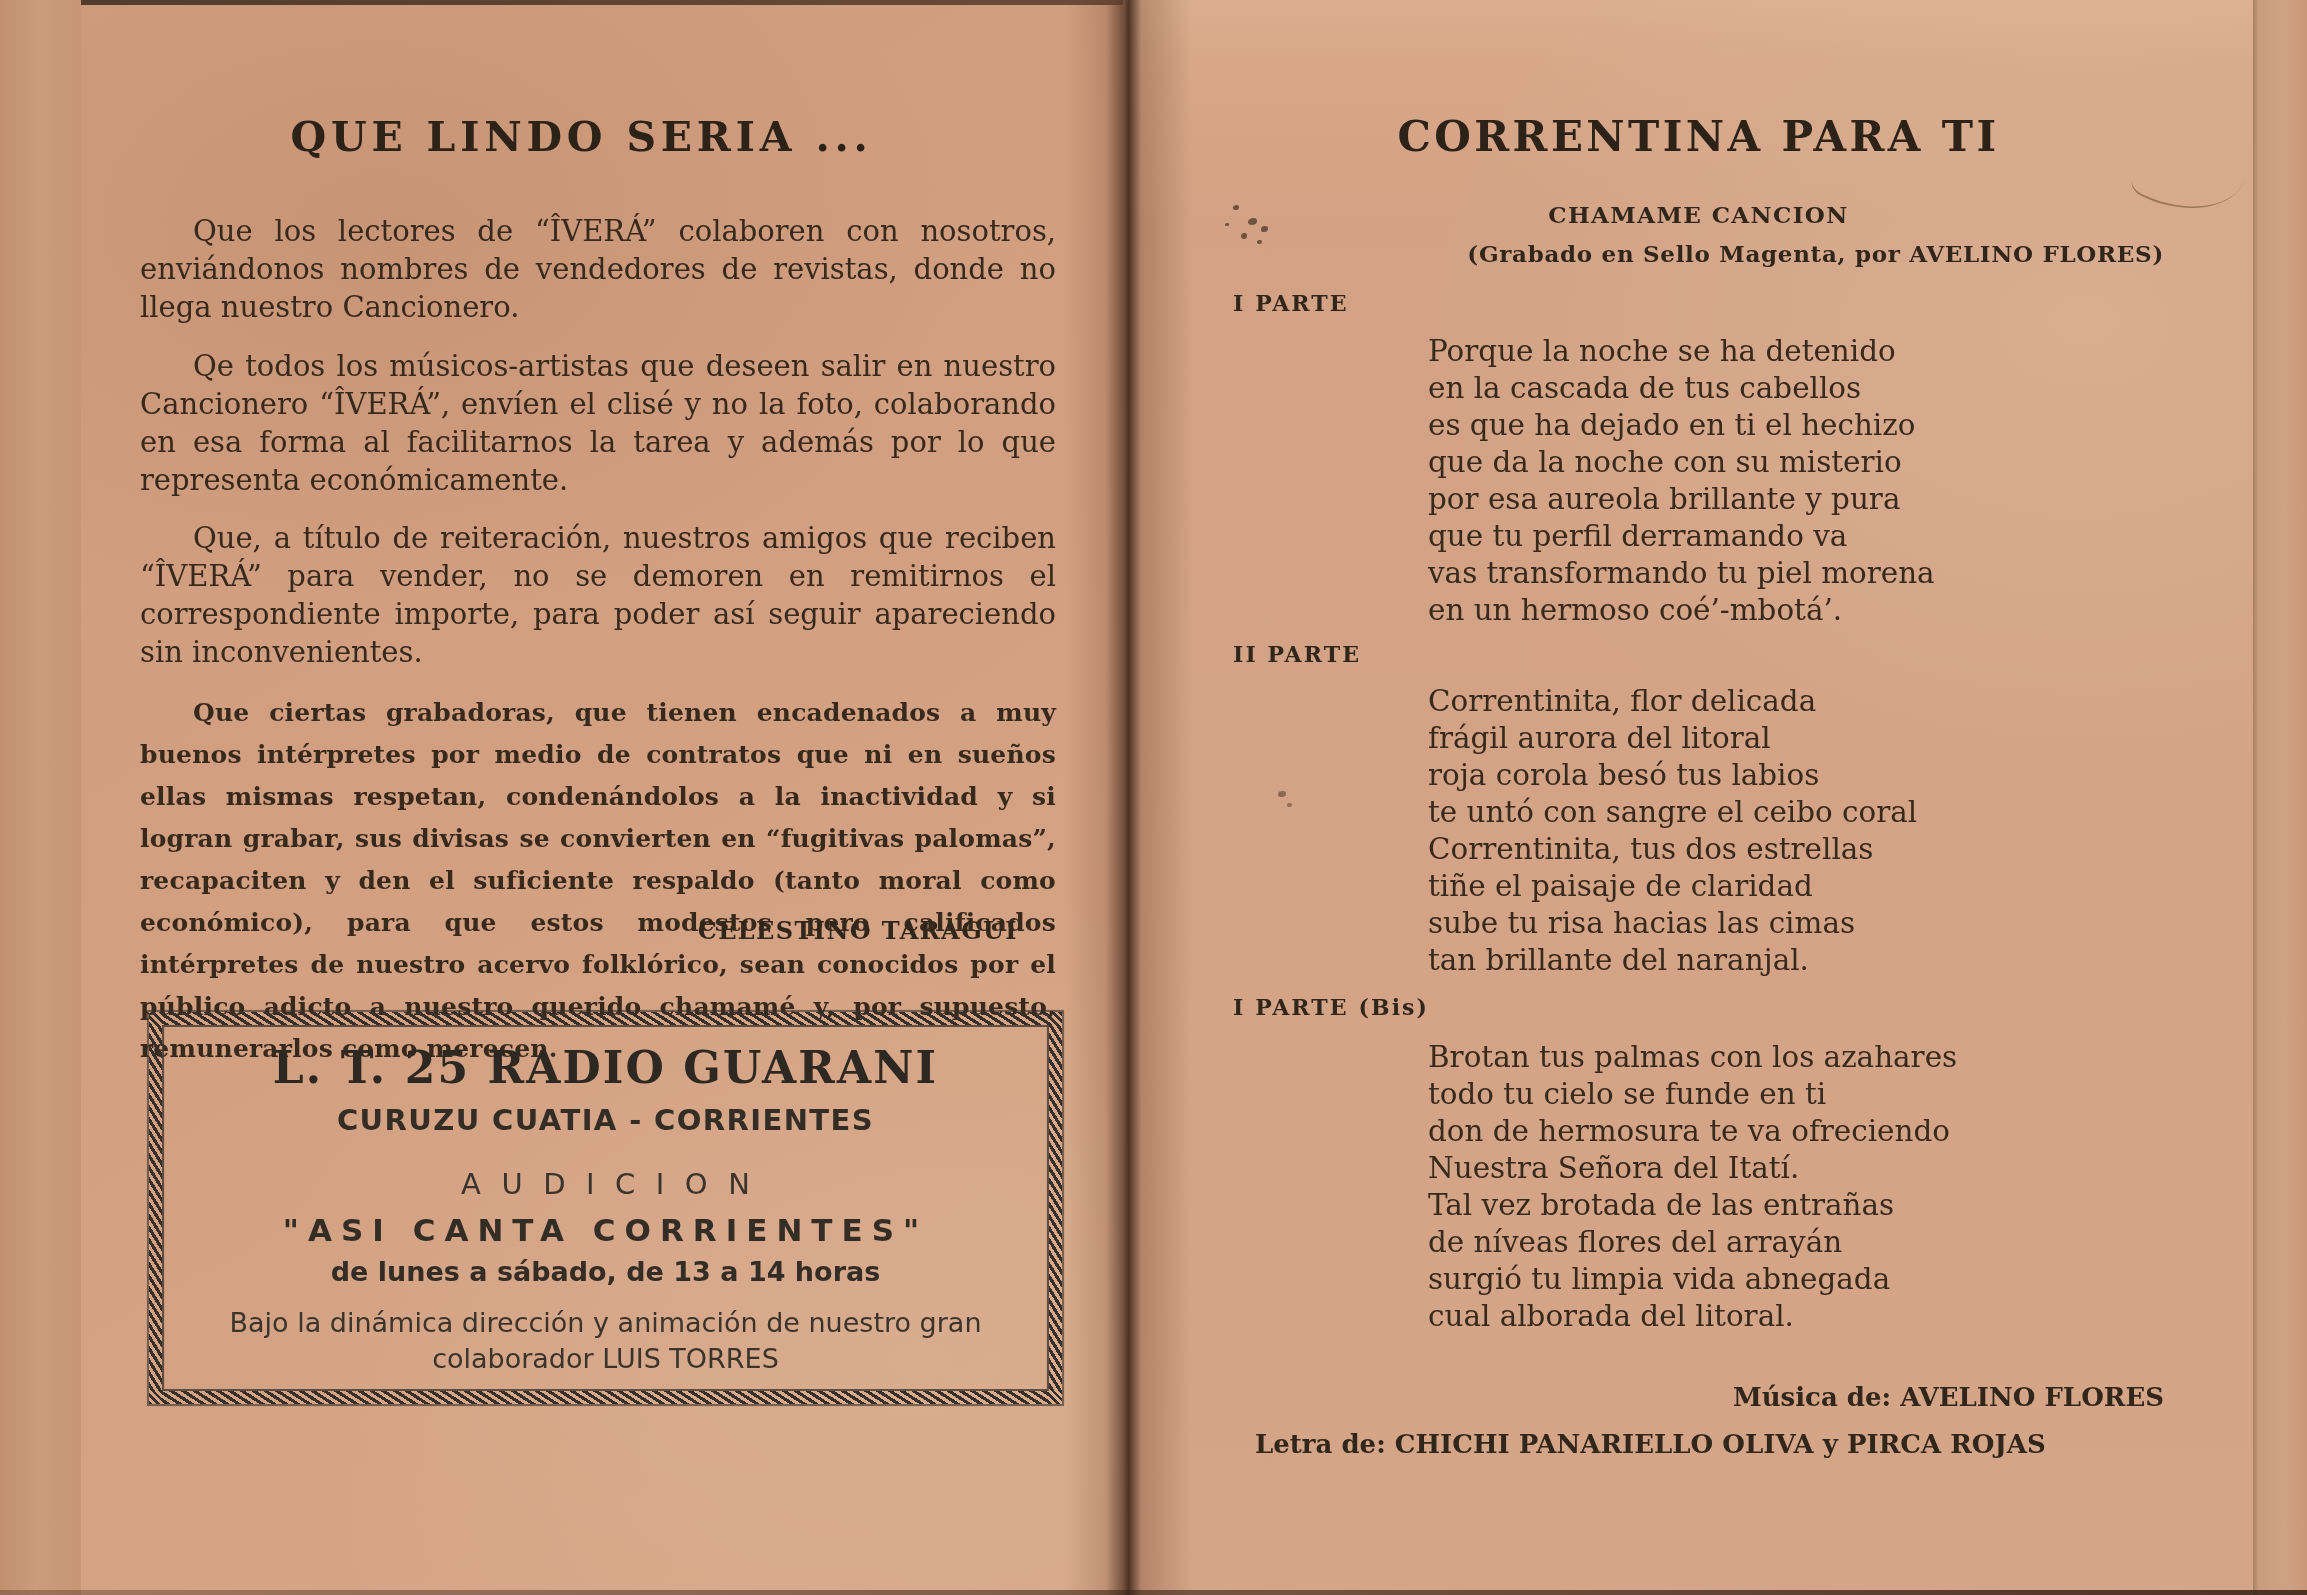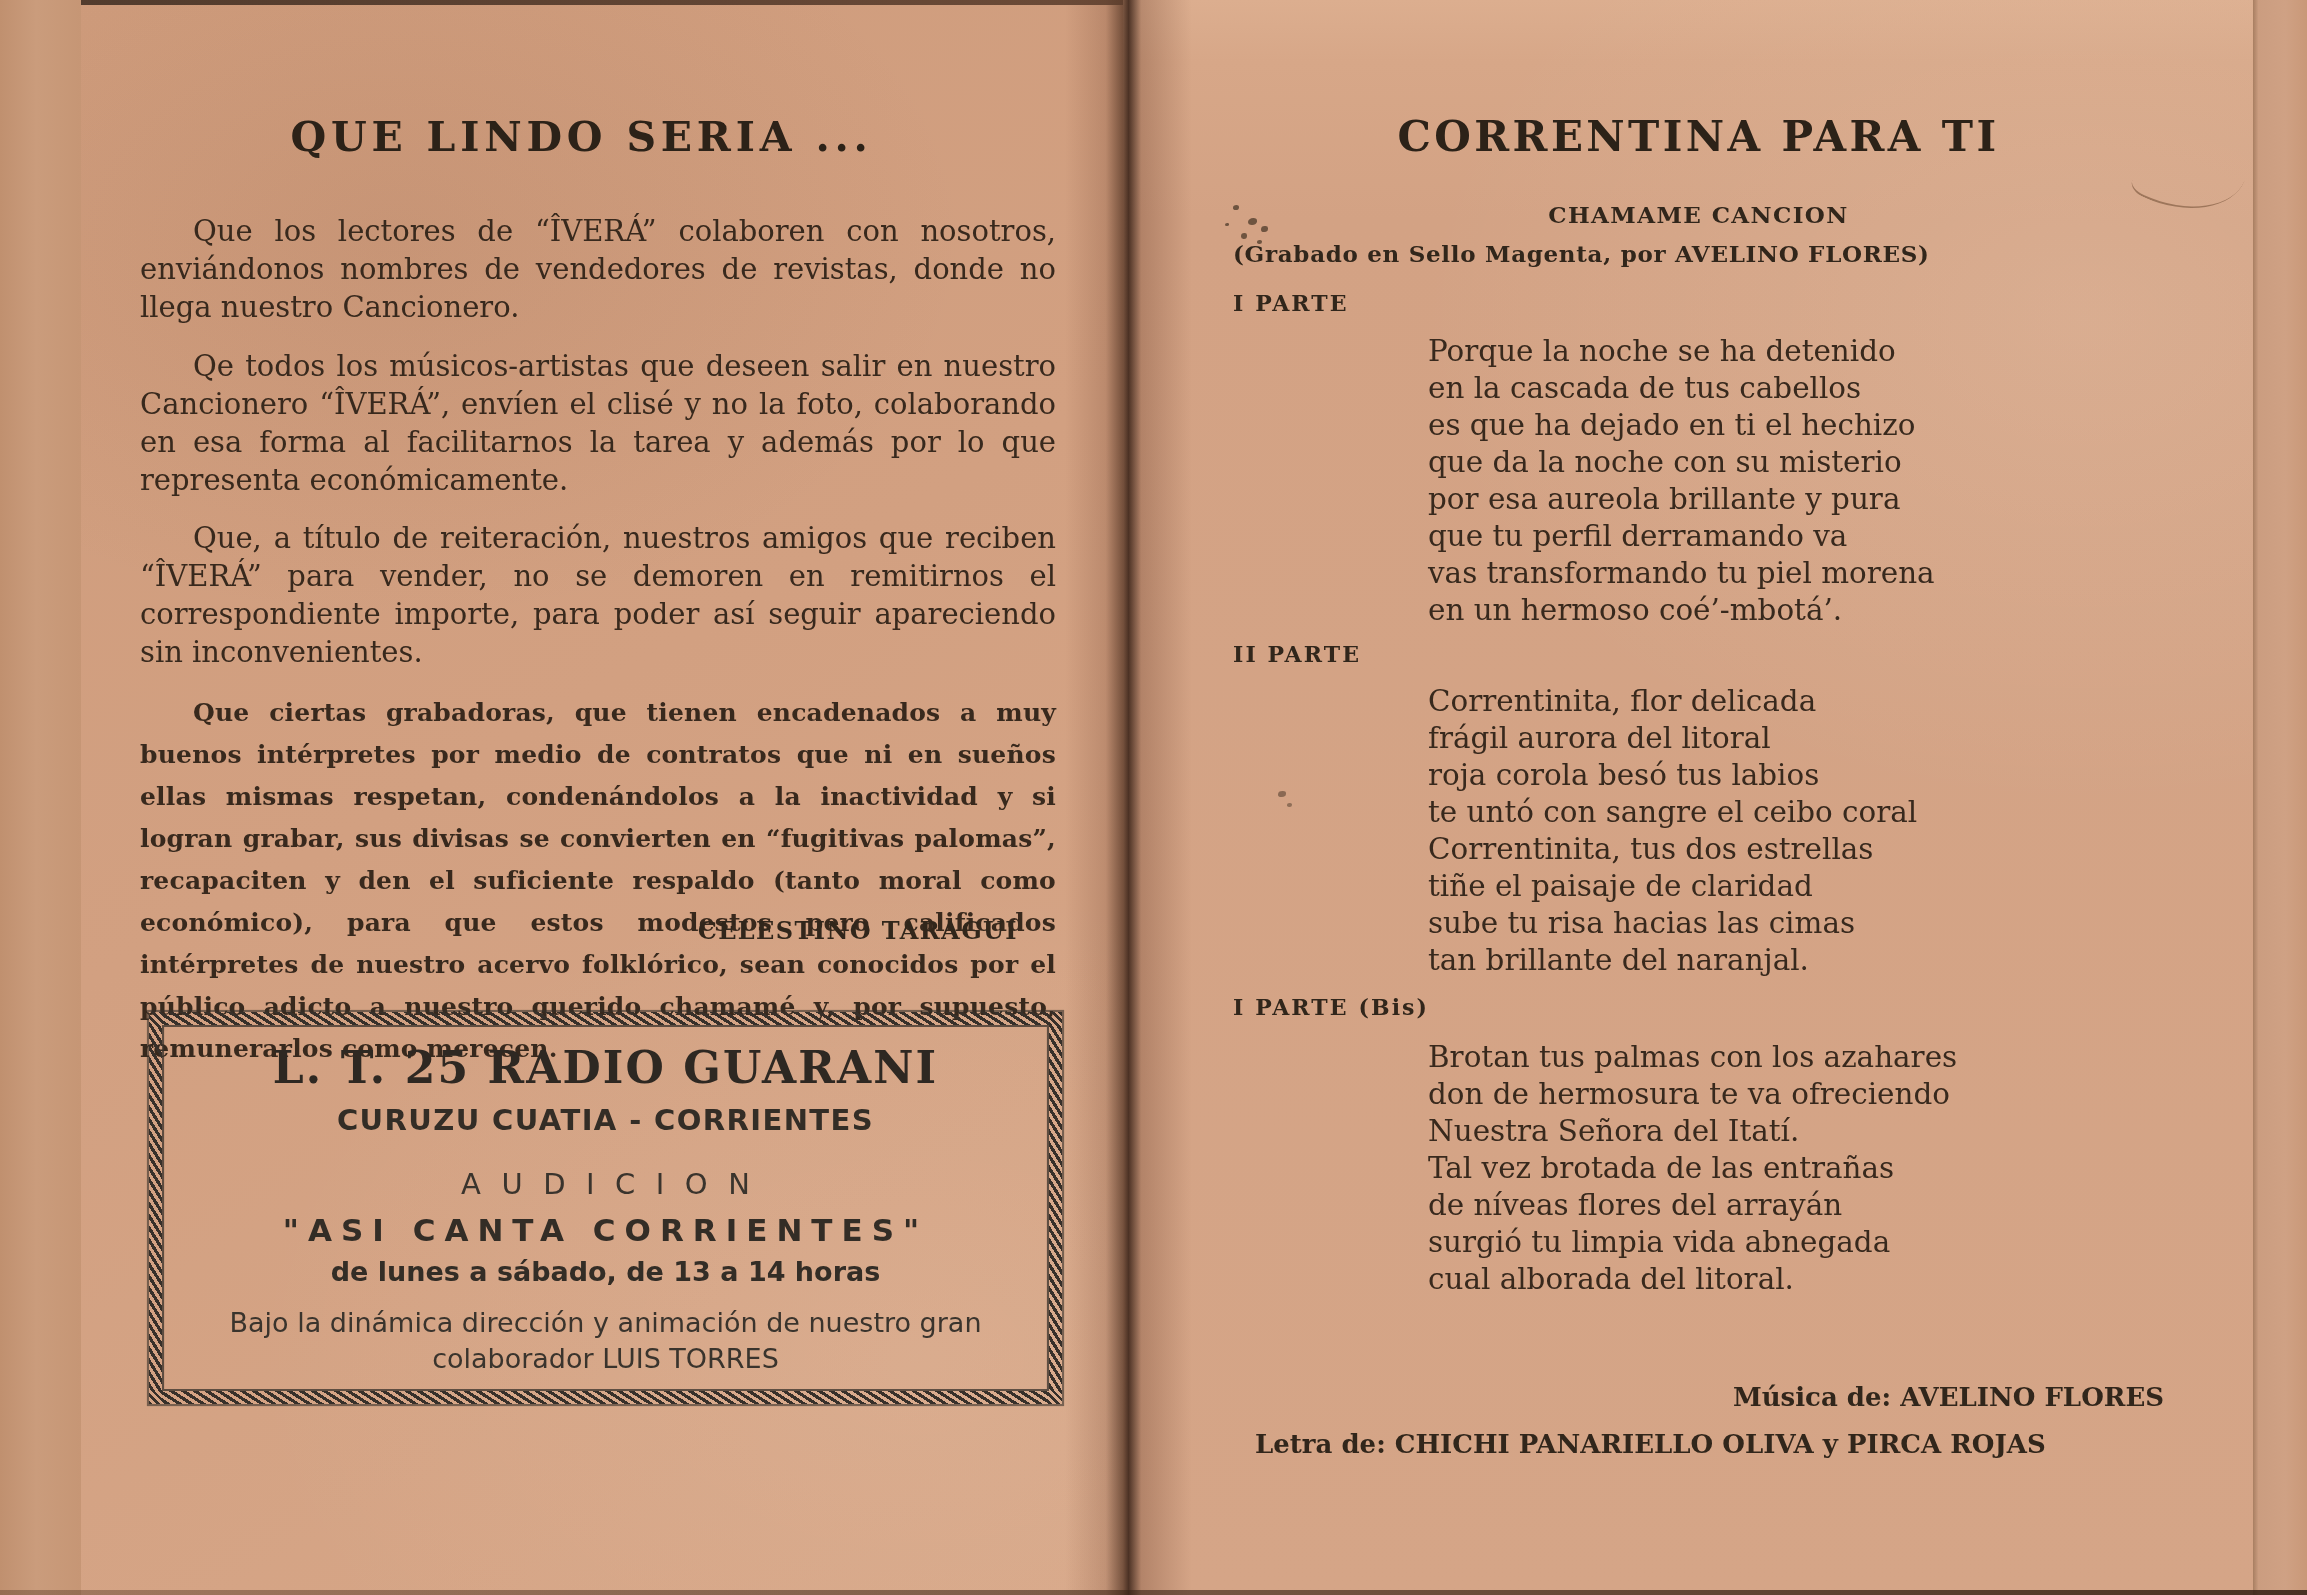--- a/index.html
+++ b/index.html
@@ -68,21 +68,21 @@
   .ad-schedule{margin-top:8.2px;font-size:27px;font-weight:bold;
     font-family:"DejaVu Sans",sans-serif;}
   .ad-host{margin:18px auto 0;width:92%;font-size:27px;line-height:36px;
     font-family:"DejaVu Sans",sans-serif;color:#3a342d;}
 
   
   .rp-title{position:absolute;left:1233px;top:112px;width:931px;text-align:center;
     font-size:42px;font-weight:bold;letter-spacing:3.4px;color:#2c2218;}
   .rp-genre{position:absolute;left:1233px;top:201px;width:931px;text-align:center;
     font-size:23px;font-weight:bold;letter-spacing:1.4px;color:#31261b;}
-  .rp-recording{position:absolute;left:1233px;top:240px;width:931px;text-align:left;
+  .rp-recording{position:absolute;left:1233px;top:240px;width:931px;text-align:right;
     font-size:23px;font-weight:bold;letter-spacing:0.7px;color:#31261b;}
   .sec-label{position:absolute;left:1233px;width:931px;text-align:left;
     font-size:22px;font-weight:bold;letter-spacing:2.1px;color:#31261b;}
   .sec1{top:290px;} .sec2{top:641px;} .sec3{top:994px;}
   .verse{position:absolute;left:1428px;width:719px;font-size:29.4px;line-height:37px;
     color:#38291d;}
   .v1{top:333px;} .v2{top:683px;} .v3{top:1039px;}
   .verse div{white-space:nowrap;}
   .credit-lyrics{position:absolute;left:1255px;top:1429px;font-size:26px;
     font-weight:bold;color:#31261b;}
@@ -158,20 +158,21 @@
     <div>te untó con sangre el ceibo coral</div>
     <div>Correntinita, tus dos estrellas</div>
     <div>tiñe el paisaje de claridad</div>
     <div>sube tu risa hacias las cimas</div>
     <div>tan brillante del naranjal.</div>
   </div>
 
   <div class="sec-label sec3">I PARTE (Bis)</div>
   <div class="verse v3">
     <div>Brotan tus palmas con los azahares</div>
+    <div>todo tu cielo se funde en ti</div>
     <div>don de hermosura te va ofreciendo</div>
     <div>Nuestra Señora del Itatí.</div>
     <div>Tal vez brotada de las entrañas</div>
     <div>de níveas flores del arrayán</div>
     <div>surgió tu limpia vida abnegada</div>
     <div>cual alborada del litoral.</div>
   </div>
 
   <div class="credit-lyrics">Letra de: CHICHI PANARIELLO OLIVA y PIRCA ROJAS</div>
   <div class="credit-music">Música de: AVELINO FLORES</div>

